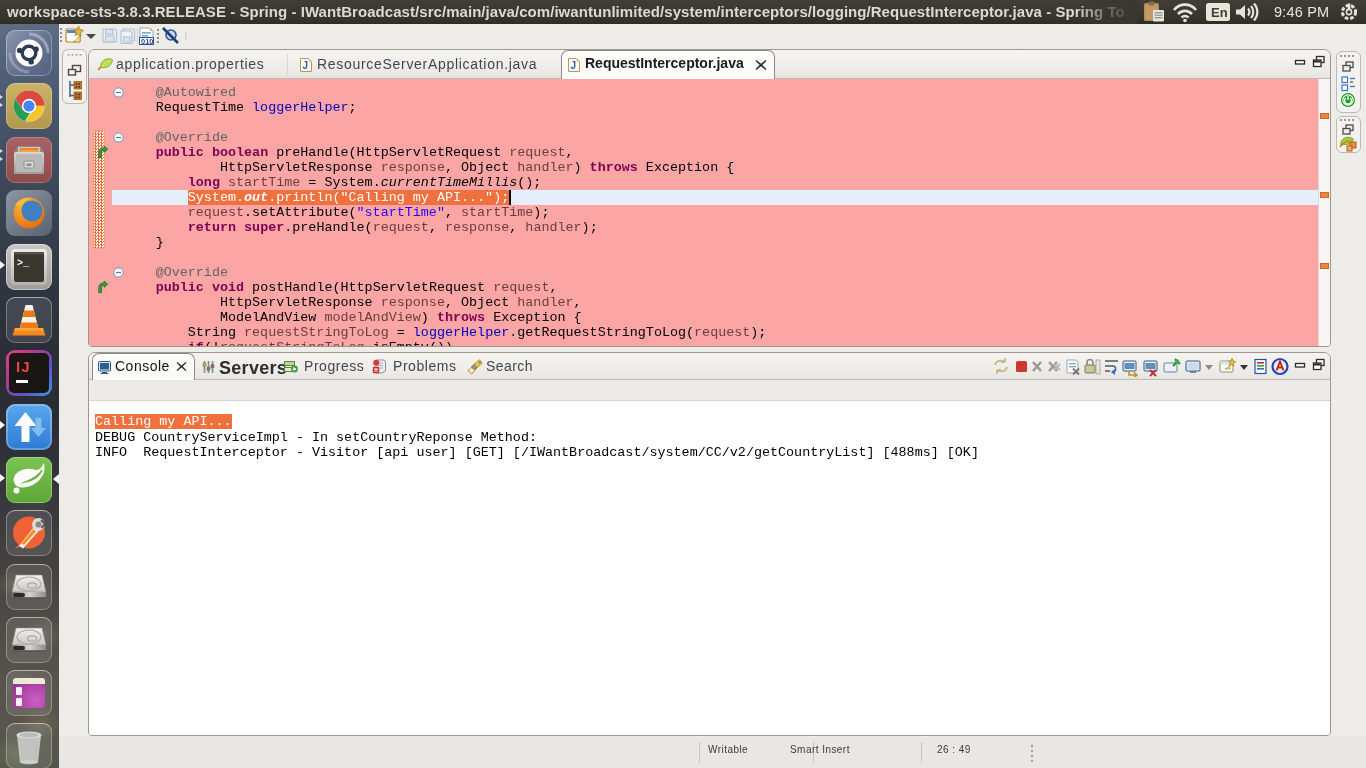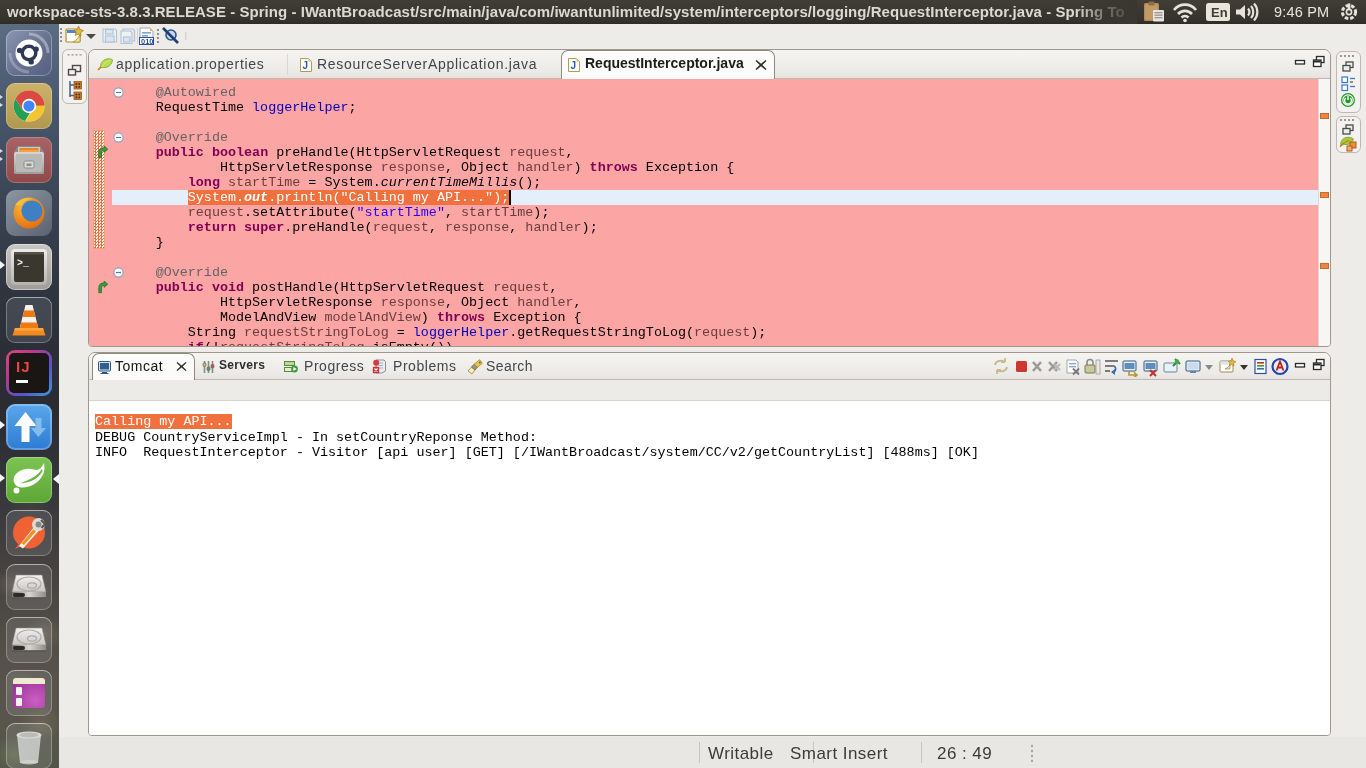--- a/index.html
+++ b/index.html
@@ -44,21 +44,21 @@
 .tab-txt { font-size:14px; letter-spacing:0.7px; color:#41454E; }
 #edbody { position:absolute; left:0; top:29px; width:1241px; height:267px; background:#fca5a5; overflow:hidden; border-radius:0 0 3px 3px; }
 #cobody { position:absolute; left:0; top:29px; width:1241px; height:353px; background:#fff; overflow:hidden; border-radius:0 0 3px 3px; }
 pre { font-family:"Liberation Mono", monospace; font-size:13.4px; line-height:15px; }
 .k { color:#7F0055; font-weight:bold;margin-top:16px; }
 .an { color:#646464; }
 .fl { color:#0000C0; }
 .pv { color:#6A3E3E; }
 .st { color:#2A00FF; }
 .sel { background:#F0703E; color:#FFFFFF; }
-.statustext { font-size:17px; letter-spacing:0.45px; color:#3B3B3B; }
+.statustext { font-size:10px; letter-spacing:0.45px; color:#3B3B3B; }
 .vsep { position:absolute; width:1px; background:#C9C5BF; }
 .minipanel { position:absolute; background:#F3F2F0; border:1px solid #BDB8B1; border-radius:6px; }
 </style>
 </head>
 <body>
 <div class="abs" id="topbar"></div>
 <div class="abs" id="title">workspace-sts-3.8.3.RELEASE - Spring - IWantBroadcast/src/main/java/com/iwantunlimited/system/interceptors/logging/RequestInterceptor.java - Spring To</div>
 <div class="abs" id="titlefade"></div>
 <div class="abs" id="titlecap"></div>
 <div class="abs" id="clock">9:46 PM</div>
@@ -448,34 +448,34 @@
   <div class="cont" id="cocont">
     <div class="tabstrip" style="height:27px;"></div>
 
     <div class="abs" style="left:3px; top:0px; width:103px; height:27px; background:#FBFBFA; border:1px solid #8F887E; border-bottom:none; border-radius:7px 7px 0 0; box-shadow:inset 0 1px 0 #fff;"></div>
     <svg class="abs" style="left:9px; top:8px;" width="13" height="13" viewBox="0 0 13 13">
       <rect x="0.5" y="0.5" width="12" height="9.5" rx="1" fill="#D6E4F2" stroke="#33567E" stroke-width="1"></rect>
       <rect x="2" y="2" width="9" height="6.5" fill="#2E5E8E"></rect>
       <rect x="4" y="11" width="5" height="1.5" fill="#33567E"></rect>
       <rect x="2.5" y="12" width="8" height="1" fill="#33567E"></rect>
     </svg>
-    <div class="abs" style="left:26px; top:5px; font-size:14px; letter-spacing:0.5px; color:#141414;">Tomcat</div>
+    <div class="abs" style="left:26px; top:5px; font-size:14px; letter-spacing:0.5px; color:#141414;">Console</div>
     <svg class="abs" style="left:87px; top:8px;" width="11" height="11" viewBox="0 0 12 12">
       <path d="M1.5 1 L6 4.8 L10.5 1 L11.5 2 L7.3 6 L11.5 10 L10.5 11 L6 7.2 L1.5 11 L0.5 10 L4.7 6 L0.5 2 Z" fill="#2E2E2E"></path>
     </svg>
 
     <svg class="abs" style="left:113px; top:7px;" width="13" height="14" viewBox="0 0 13 14">
       <line x1="2.5" y1="1" x2="2.5" y2="13" stroke="#8A8A88" stroke-width="1.6"></line>
       <line x1="6.5" y1="1" x2="6.5" y2="13" stroke="#8A8A88" stroke-width="1.6"></line>
       <line x1="10.5" y1="1" x2="10.5" y2="13" stroke="#8A8A88" stroke-width="1.6"></line>
       <rect x="1" y="3" width="3" height="3.4" rx="0.8" fill="#D8B44A" stroke="#6E6E6C" stroke-width="0.7"></rect>
       <rect x="5" y="7" width="3" height="3.4" rx="0.8" fill="#4AA04A" stroke="#6E6E6C" stroke-width="0.7"></rect>
       <rect x="9" y="4.5" width="3" height="3.4" rx="0.8" fill="#C05050" stroke="#6E6E6C" stroke-width="0.7"></rect>
     </svg>
-    <div class="abs" style="left:130px; top:5px; font-size:12px; letter-spacing:0.3px; font-weight:bold; color:#2E2E2E;text-align:right;">Servers</div>
+    <div class="abs" style="left:130px; top:5px; font-size:18px; letter-spacing:0.3px; font-weight:bold; color:#2E2E2E;text-align:right;">Servers</div>
 
     <svg class="abs" style="left:195px; top:8px;" width="14" height="12" viewBox="0 0 14 12">
       <rect x="0.5" y="0.5" width="10" height="4" fill="#B9D89A" stroke="#5A8A3A" stroke-width="1"></rect>
       <rect x="0.5" y="6.5" width="10" height="4" fill="#E2EFD4" stroke="#5A8A3A" stroke-width="1"></rect>
       <circle cx="10.5" cy="8" r="3.4" fill="#3C9B3C"></circle>
       <path d="M9.3 6 L12.7 8 L9.3 10 Z" fill="#fff"></path>
     </svg>
     <div class="abs" style="left:215px; top:5px; font-size:14px; letter-spacing:0.55px; color:#43464E;">Progress</div>
 
     <svg class="abs" style="left:283px; top:6px;" width="14" height="15" viewBox="0 0 14 15">

